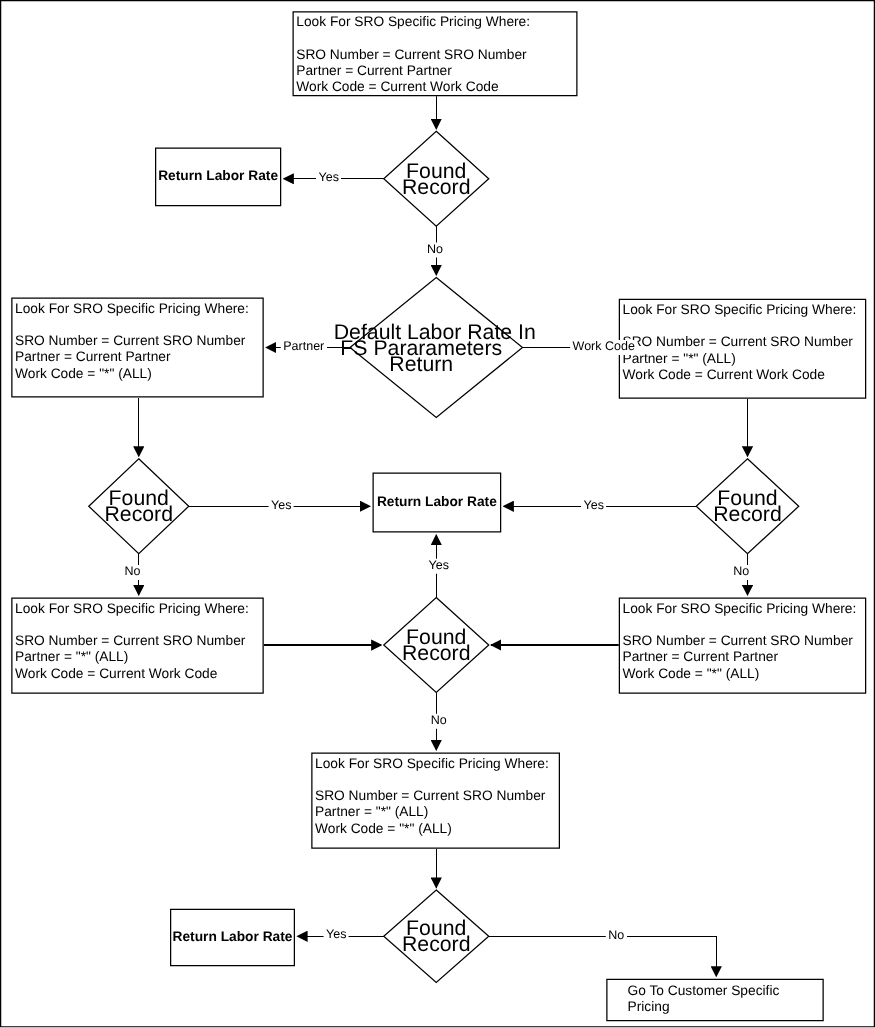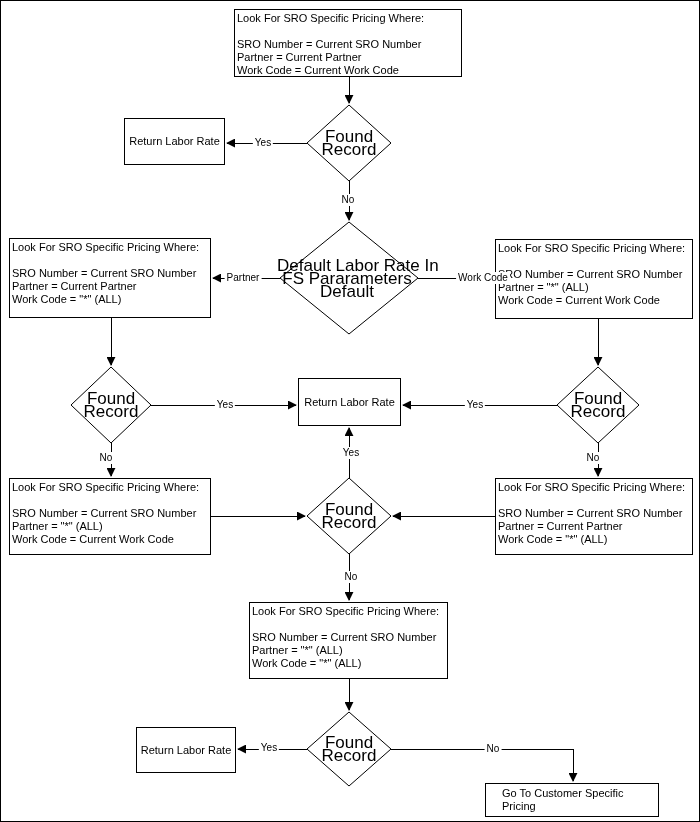--- a/index.html
+++ b/index.html
@@ -3,21 +3,21 @@
 <meta charset="utf-8">
 <style>
   * { margin:0; padding:0; box-sizing:border-box; }
   html,body { background:#fff; }
   body { font-family:"Liberation Sans", sans-serif; color:#000; }
   .canvas { position:relative; width:700px; height:822px; background:#fff; border:1px solid #000; overflow:hidden; }
   svg.wires { position:absolute; left:0; top:0; z-index:1; }
   .node { position:absolute; background:#fff; border:1px solid #000; z-index:2; font-size:11px; line-height:13px; }
   .lookup { padding:2px 2px 16px 2px; text-align:left; white-space:nowrap; }
   .lookup .hdr { margin-bottom:13px; }
-  .terminal { display:flex; align-items:center; justify-content:center; text-align:center; }
+  .terminal { display:flex; align-items:center; justify-content:center; text-align:center;font-weight:bold; }
   .terminal-left { display:flex; align-items:center; justify-content:center; padding-left:16px; }
   .dtext { position:absolute; z-index:2; font-size:17px; line-height:13px; text-align:center; white-space:nowrap; }
   .elabel { position:absolute; z-index:3; font-size:10px; line-height:12px; background:#fff; padding:0 2px; transform:translate(-50%,-50%); white-space:nowrap; }
 </style>
 </head>
 <body>
 
 <div class="canvas">
 
   <svg class="wires" width="700" height="822" viewBox="0 0 700 822">
@@ -112,24 +112,24 @@
 
   <div class="node terminal-left" style="left:484px;top:782px;width:174px;height:34px">
     <span>Go To Customer Specific Pricing</span>
   </div>
 
   <div class="dtext" style="left:308px;top:129px;width:80px">
     <div>Found</div>
     <div>Record</div>
   </div>
 
-  <div class="dtext" style="left:276px;top:258px;width:140px">
+  <div class="dtext" style="left:266px;top:258px;width:140px">
     <div>Default Labor Rate In</div>
     <div>FS Pararameters</div>
-    <div>Default</div>
+    <div>Return</div>
   </div>
 
   <div class="dtext" style="left:70px;top:391px;width:80px">
     <div>Found</div>
     <div>Record</div>
   </div>
 
   <div class="dtext" style="left:557px;top:391px;width:80px">
     <div>Found</div>
     <div>Record</div>

